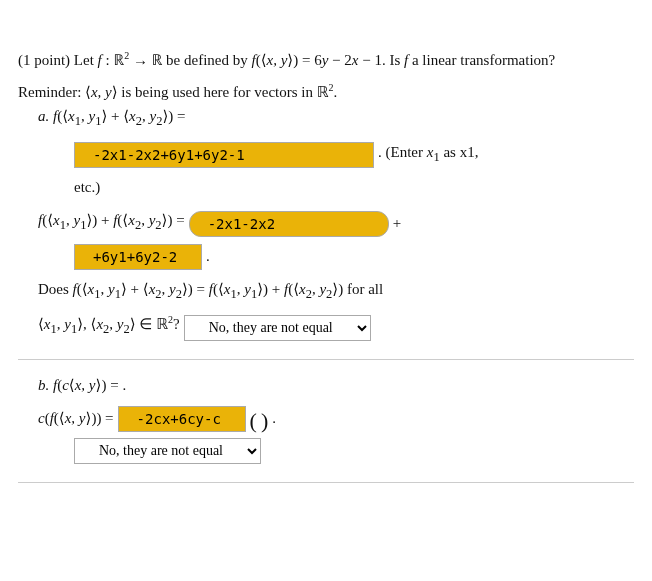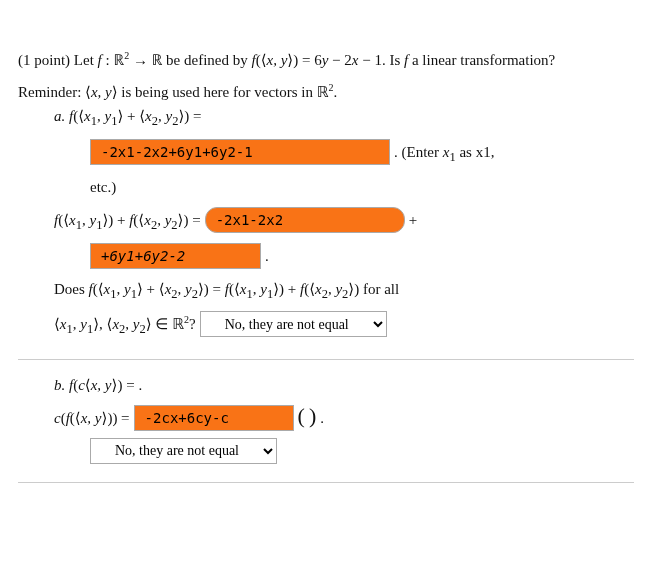--- a/index.html
+++ b/index.html
@@ -9,41 +9,41 @@
       background: #fff;
       color: #111;
       width: 652px;
       min-height: 581px;
       padding: 16px 18px;
     }
     .math { font-style: italic; }
     .problem-header { margin-bottom: 8px; line-height: 1.5; margin-top: 32px; }
     .reminder { line-height: 1.5; }
     .part { margin-bottom: 18px; padding-left: 20px; }
-    .line { display: flex; align-items: flex-start; flex-wrap: wrap; gap: 4px; margin-bottom: 6px; line-height: 1.8; margin-left: 16px; }
+    .line { display: flex; align-items: flex-end; flex-wrap: wrap; gap: 4px; margin-bottom: 6px; line-height: 1.8; }
     input[type="text"] {
       border: 1px solid #aaa;
-      padding: 2px 10px;
+      padding: 2px 18px;
       font-size: 14px;
       font-family: monospace;
-      background: #f97316;
+      background: #eab308;
       height: 26px;
     }
     select {
       border: 1px solid #aaa;
       padding: 2px 20px;
       font-size: 14px;
       font-family: Georgia, serif;
       background: #fff;
       height: 26px;
     }
     .input-wide { width: 300px; }
     .input-medium { width: 200px; border-radius: 12px; }
-    .input-medium2 { width: 160px; }
-    .input-narrow { width: 171px; font-style: italic; }
+    .input-medium2 { width: 128px; }
+    .input-narrow { width: 128px; }
     .indent { padding-left: 36px; }
     .paren { font-size: 22px; font-weight: 300; line-height: 1; }
     sup { font-size: 10px; }
     .separator { border-top: 1px solid #ccc; margin: 12px 0; }
     .part-c { margin-top: 10px; }
   </style>
 </head>
 <body>
 
 <div>

